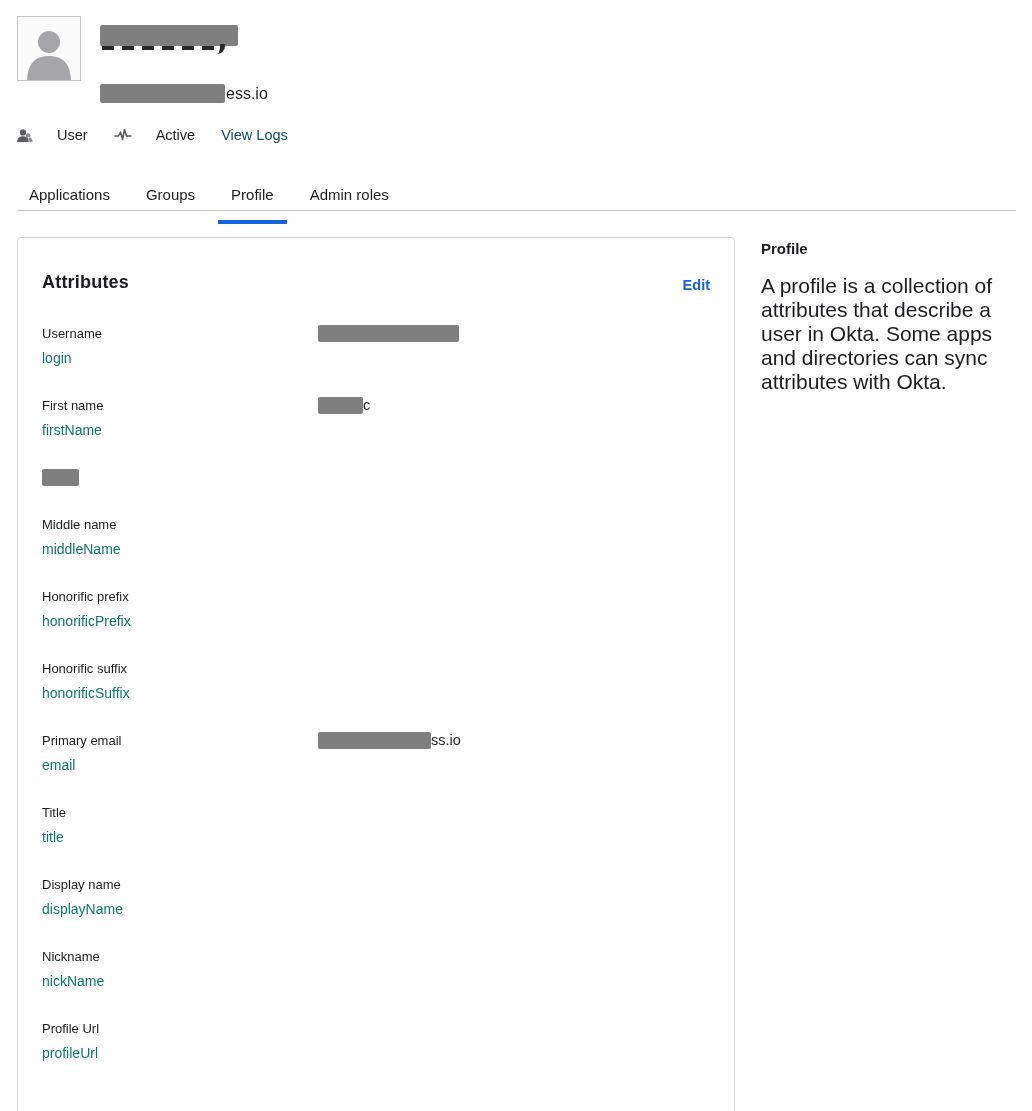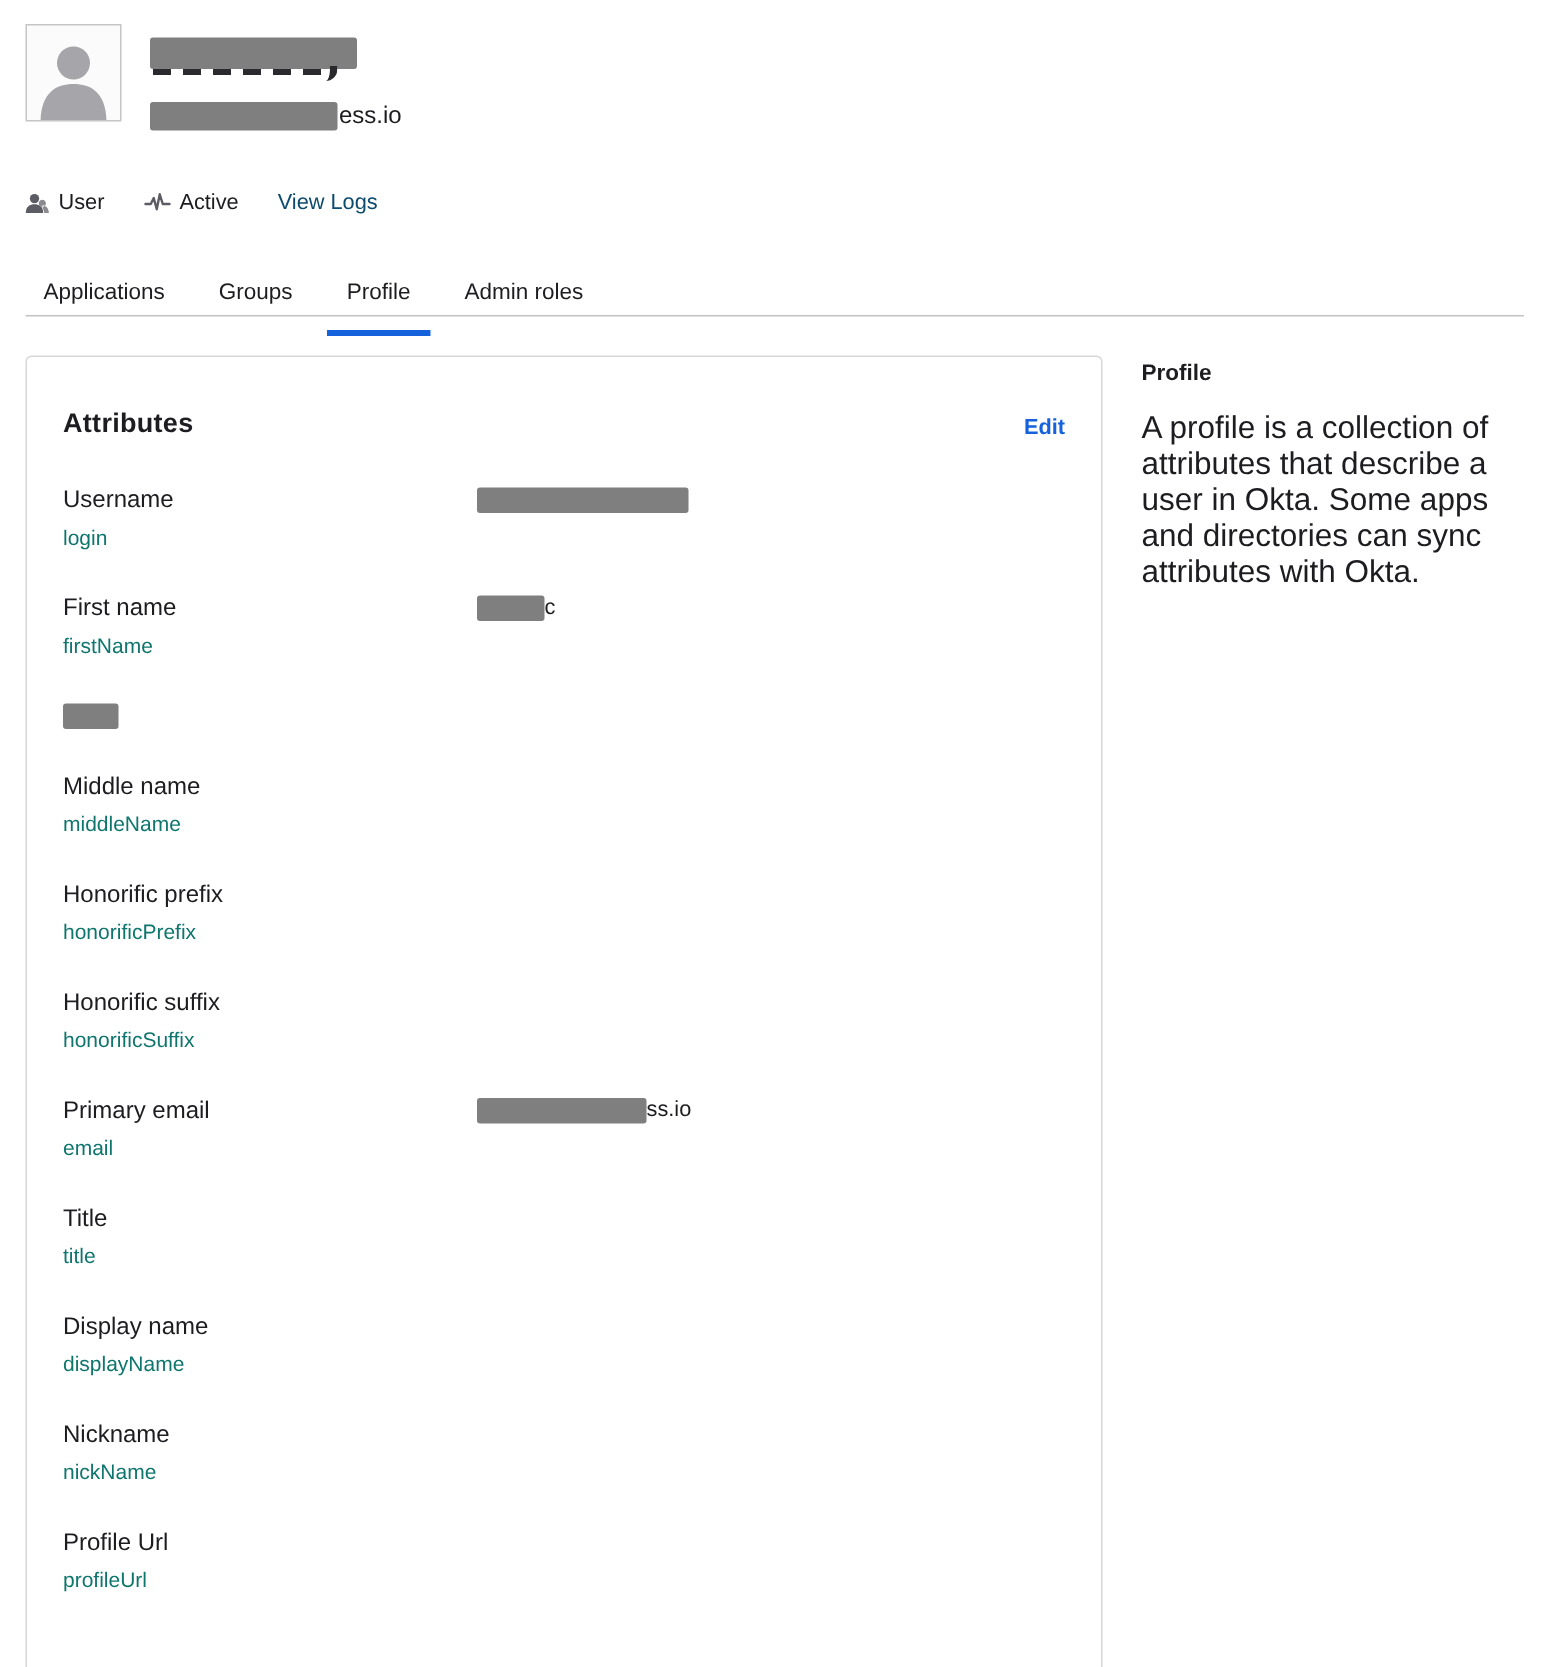--- a/index.html
+++ b/index.html
@@ -8,45 +8,45 @@
   .abs { position:absolute; }
 
   
   #avatar { left:17px; top:16px; width:64px; height:65px; background:#fbfbfb;
     border:1px solid #c5c5c8; display:flex; align-items:flex-end; justify-content:center; overflow:hidden; }
   #name-redact { left:100px; top:25px; width:138px; height:21px; background:#7f7f7f; border-radius:2px; }
   #name-marks { left:102px; top:46px; width:118px; height:4px;
     background:repeating-linear-gradient(90deg,#2a2a2e 0 12px,transparent 12px 20px); }
   #name-descender { left:216px; top:44px; width:9px; height:10px;
     border-right:5px solid #2a2a2e; border-bottom-right-radius:8px; }
-  #email-line { left:100px; top:68px; display:flex; align-items:center; font-size:16px; }
+  #email-line { left:100px; top:84px; display:flex; align-items:center; font-size:16px; }
   .redact { background:#7f7f7f; border-radius:2px; display:inline-block; }
   #email-redact { width:125px; height:19px; margin-right:1px; }
 
   
   #status-row { left:16px; top:127px; display:flex; align-items:center; gap:26px; font-size:14.5px; }
-  .status-item { display:flex; align-items:center; gap:6px; }
+  .status-item { display:flex; align-items:center; gap:24px; }
   .status-icon svg { display:block; }
   #view-logs { color:#0c4a6e; font-weight:500; cursor:pointer; }
 
   
   #tabs { left:16px; top:182px; display:flex; gap:10px; }
   .tab { font-size:15px; font-weight:400; padding:4px 13px 21px 13px; cursor:pointer; position:relative; }
   .tab.active::after { content:""; position:absolute; left:0; right:0; bottom:0; height:4px; background:#1662dd; }
   #tab-divider { left:17px; top:210px; width:999px; height:1px; background:#c3c3c6; }
 
   
   #card { left:17px; top:237px; width:718px; height:920px; border:1px solid #d7d7da; border-radius:4px;
     background:#fff; padding:34px 24px 24px 24px; }
   #card-head { display:flex; justify-content:space-between; align-items:flex-end; margin-bottom:32px; }
   #card-title { font-size:18px; font-weight:700; letter-spacing:.2px; }
   #edit-link { font-size:14.5px; font-weight:700; color:#1662dd; cursor:pointer; }
   .attr-row { display:flex; margin-bottom:30px; }
   .attr-labels { width:276px; flex:none; }
-  .attr-label { font-size:16px; line-height:18px; }
+  .attr-label { font-size:13px; line-height:18px; }
   .attr-key { font-size:14px; line-height:18px; color:#0f766e; margin-top:6px; }
   .attr-value { display:flex; align-items:flex-start; font-size:14.5px; line-height:17px; }
   .attr-value .redact { height:17px; }
 
   
   #aside { left:761px; top:240px; width:258px; }
   #aside-title { font-size:15px; font-weight:700; }
   #aside-body { margin-top:17px; font-size:21px; line-height:24px; }
 </style>
 </head>

